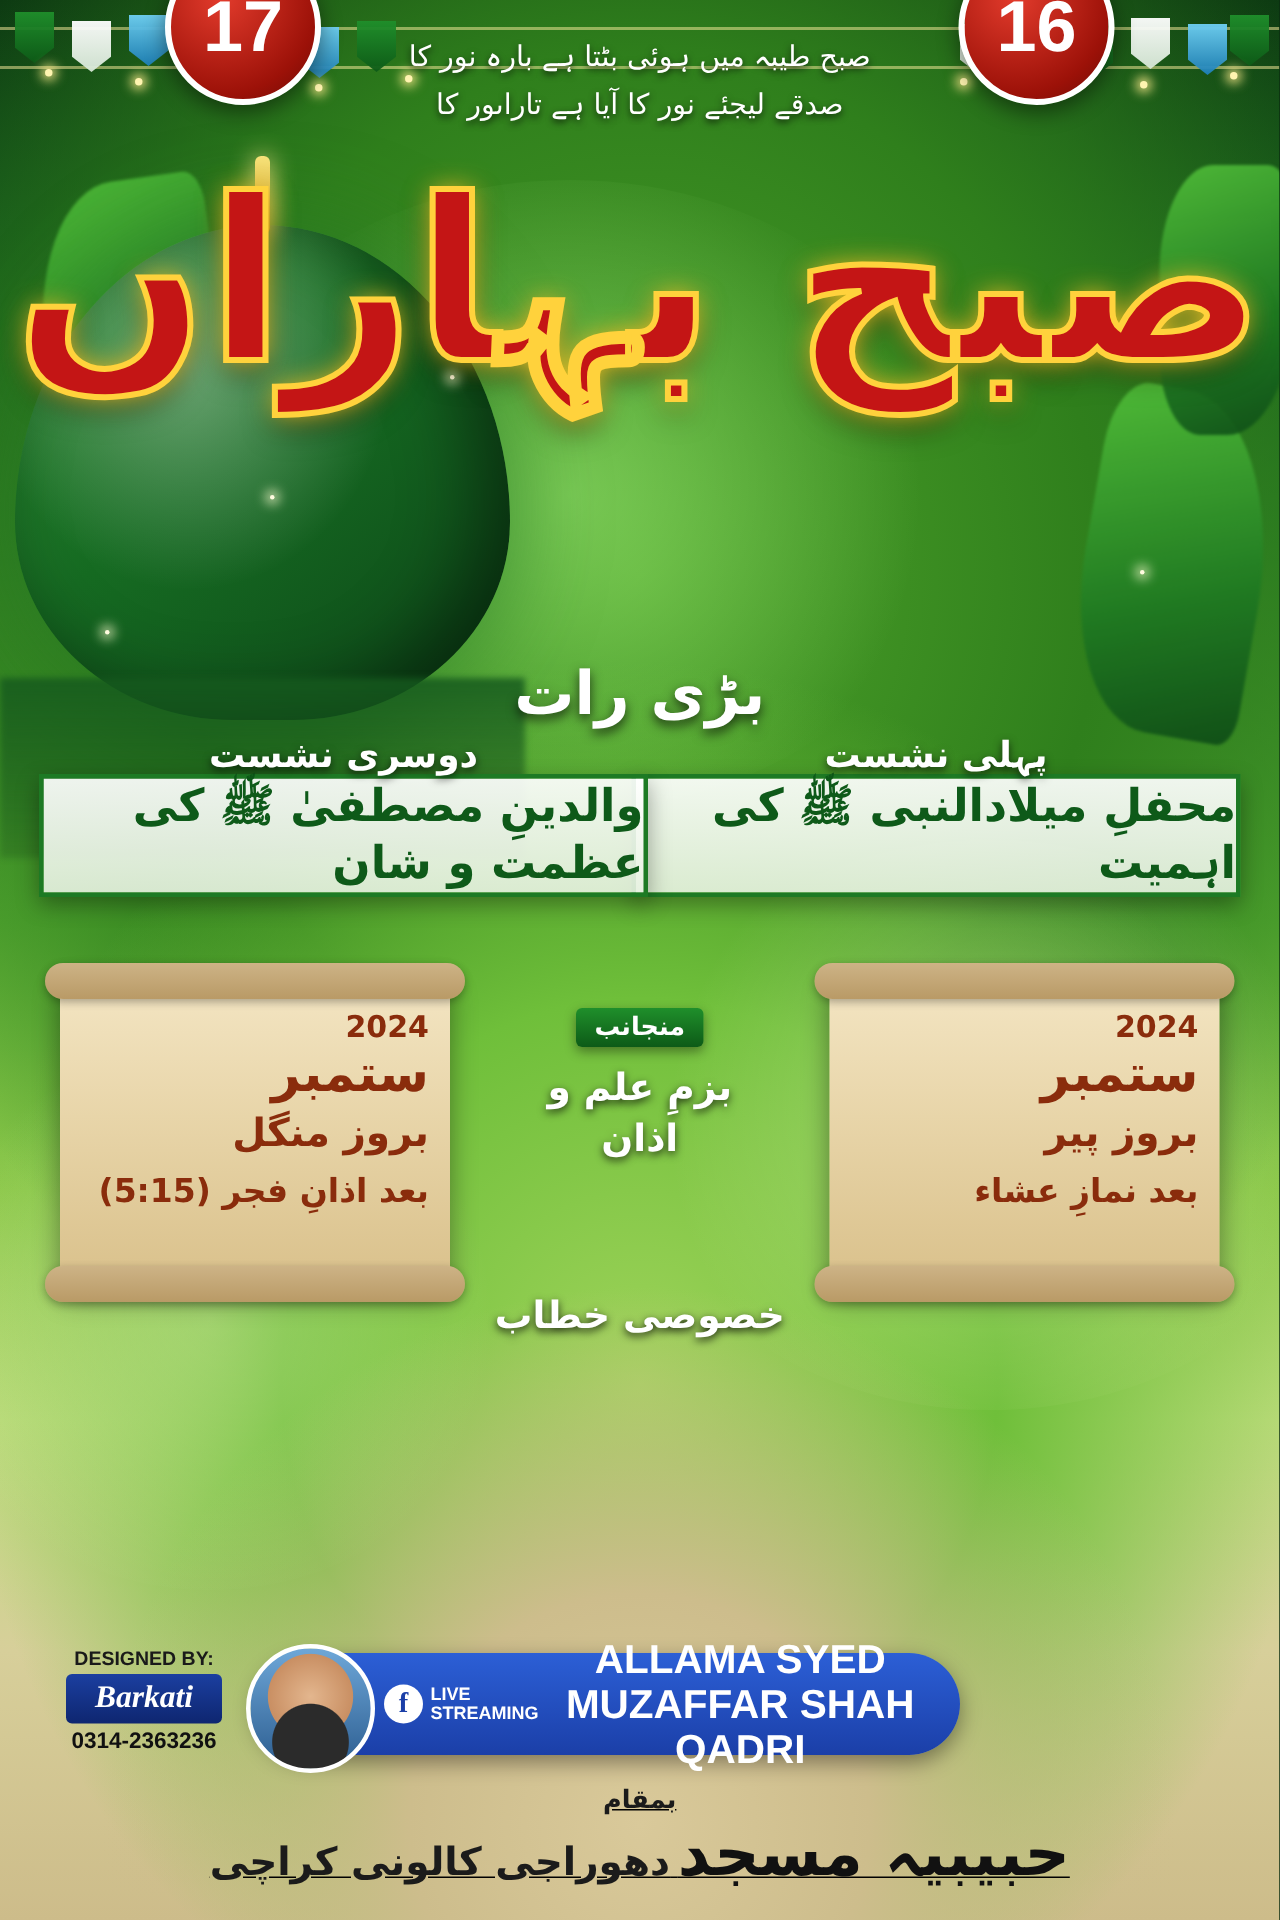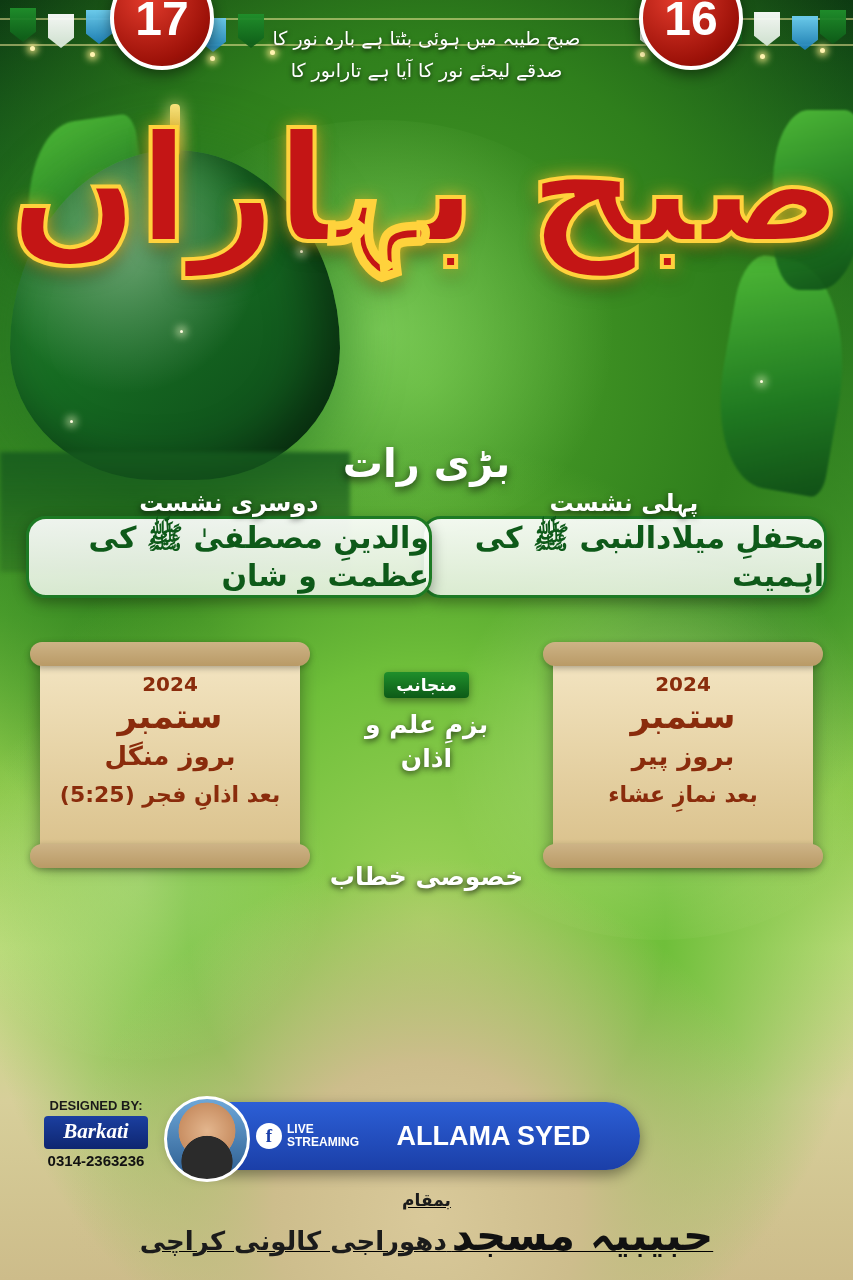--- a/index.html
+++ b/index.html
@@ -187,21 +187,21 @@
     color: #ffffff;
     text-shadow: 0 3px 8px rgba(0,0,0,.7);
     z-index: 7;
   }
 
   
   .session {
     position: absolute;
     top: 516px;
     height: 76px;
-    border-radius: 20px;
+    border-radius: 0;
     background: linear-gradient(180deg, rgba(255,255,255,.92), rgba(232,242,226,.9));
     border: 3px solid #1d7a24;
     box-shadow: 0 5px 14px rgba(0,0,0,.35);
     display: flex;
     align-items: center;
     justify-content: center;
     z-index: 8;
   }
   .session-text {
     font-size: 30px;
@@ -246,21 +246,21 @@
     box-shadow: 0 2px 6px rgba(0,0,0,.3);
   }
   .scroll::before { top: -8px; }
   .scroll::after  { bottom: -8px; }
   .scroll-r { right: 40px; }
   .scroll-l { left: 40px; }
 
   .scroll-body {
     position: absolute;
     inset: 22px 14px 18px 14px;
-    text-align: center;
+    text-align: right;
     color: #7a2a10;
   }
   .scroll-date {
     font-size: 34px;
     font-weight: bold;
     line-height: 40px;
     color: #8a2c0c;
   }
   .scroll-year {
     font-size: 20px;
@@ -561,21 +561,21 @@
       <div class="scroll-time">بعد نمازِ عشاء</div>
     </div>
   </div>
   <div class="daybadge badge-r">16</div>
 
   <div class="scroll scroll-l">
     <div class="scroll-body urdu">
       <div class="scroll-year">2024</div>
       <div class="scroll-date">ستمبر</div>
       <div class="scroll-date" style="font-size:26px">بروز منگل</div>
-      <div class="scroll-time">بعد اذانِ فجر (5:25)</div>
+      <div class="scroll-time">بعد اذانِ فجر (5:15)</div>
     </div>
   </div>
   <div class="daybadge badge-l">17</div>
 
   <div class="middle-banner urdu">
     <div class="mb-tag">منجانب</div>
     <div class="mb-text">بزمِ علم و اذان</div>
   </div>
 
   <div class="khitab urdu">خصوصی خطاب</div>
@@ -590,20 +590,21 @@
 
   <div class="livebar">
     <div class="avatar"></div>
     <div class="fb-icon">f</div>
     <div class="live-tag">
       <div>LIVE</div>
       <div>STREAMING</div>
     </div>
     <div class="live-name">
       <div>ALLAMA SYED</div>
+      <div>MUZAFFAR SHAH QADRI</div>
     </div>
   </div>
 
   <div class="footer urdu">
     <div class="mosque-tag">بمقام</div>
     <div>
       <span class="mosque-name">حبیبیہ مسجد</span>
       <span class="mosque-addr">دھوراجی کالونی کراچی</span>
     </div>
   </div>

